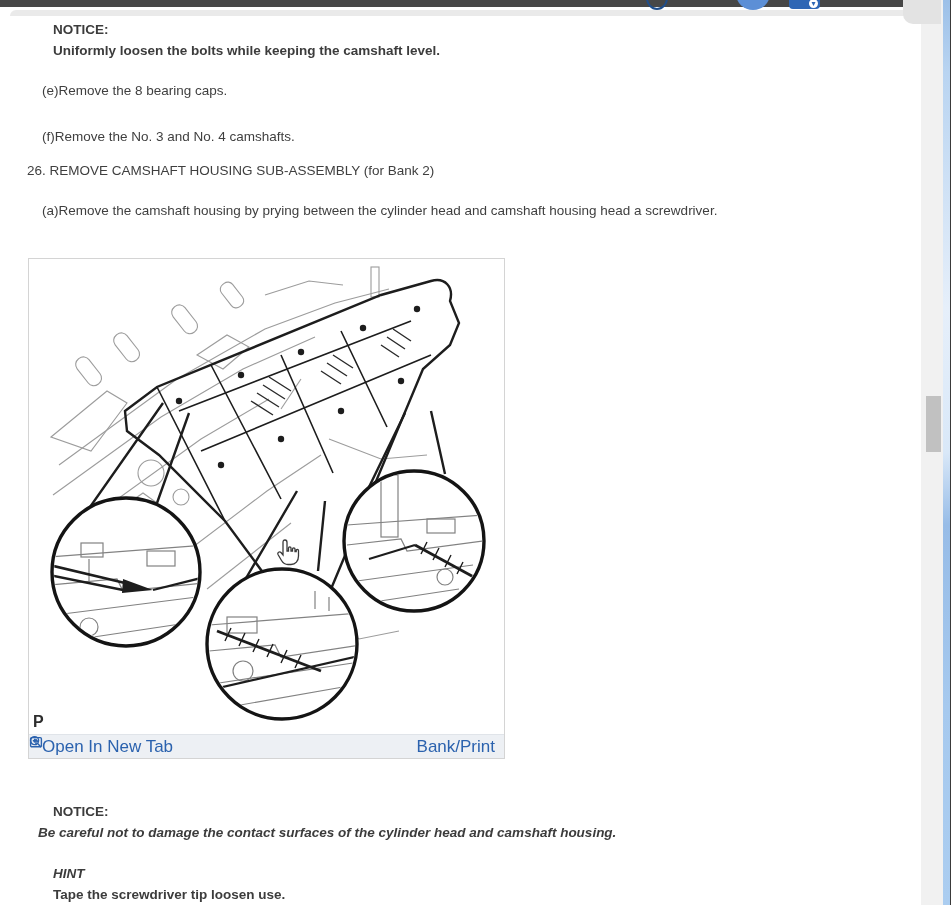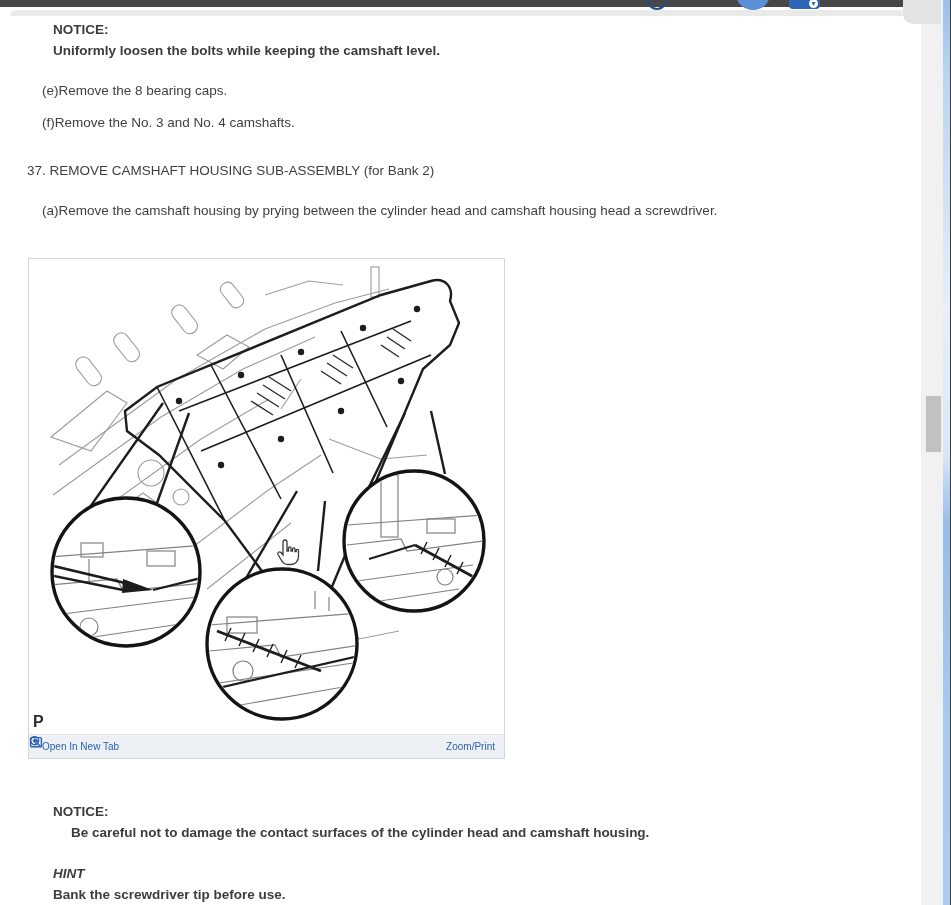--- a/index.html
+++ b/index.html
@@ -28,21 +28,21 @@
   .line{position:absolute;font-size:13.5px;line-height:21px;white-space:nowrap;}
   .bold{font-weight:700;color:#3c3c3c;}
   
   .figure{position:absolute;left:28px;top:258px;width:477px;height:501px;
     border:1px solid #d4d4d4;background:#fff;box-sizing:border-box;}
   .figure svg{display:block;position:absolute;left:0;top:0;}
   .fig-letter{position:absolute;left:4px;top:454px;font-size:16px;font-weight:700;color:#2d2d2d;z-index:3;}
   .fig-footer{position:absolute;left:0;bottom:0;width:100%;height:24px;background:var(--footer_bg,#edf0f4);
     border-top:1px solid #e0e4e9;box-sizing:border-box;display:flex;align-items:center;justify-content:space-between;
     padding:0 9px 0 13px;z-index:4;}
-  .fig-link{display:flex;align-items:flex-end;gap:5px;color:var(--link,#2b62ae);font-size:10px;cursor:pointer;text-decoration:none;}
+  .fig-link{display:flex;align-items:flex-end;gap:5px;color:var(--link,#2b62ae);font-size:17px;cursor:pointer;text-decoration:none;}
   .fig-link svg{flex:0 0 auto;}
 </style>
 </head>
 <body>
 
 <div class="topbar"></div>
 <div class="topbar-clip">
   <div class="search-sliver"></div>
   <div class="avatar-sliver"></div>
   <div class="export-sliver">
@@ -53,22 +53,22 @@
 <div class="chrome-corner"></div>
 
 <div class="scroll-track"></div>
 <div class="scroll-thumb"></div>
 <div class="blue-strip"></div>
 <div class="edge-line"></div>
 
 <div class="line bold" style="left:53px;top:19px;">NOTICE:</div>
 <div class="line bold" style="left:53px;top:40px;text-align:right;">Uniformly loosen the bolts while keeping the camshaft level.</div>
 <div class="line" style="left:42px;top:80px;">(e)Remove the 8 bearing caps.</div>
-<div class="line" style="left:42px;top:112px;">(f)Remove the No. 3 and No. 4 camshafts.</div>
-<div class="line" style="left:27px;top:160px;">37. REMOVE CAMSHAFT HOUSING SUB-ASSEMBLY (for Bank 2)</div>
+<div class="line" style="left:42px;top:126px;">(f)Remove the No. 3 and No. 4 camshafts.</div>
+<div class="line" style="left:27px;top:160px;">26. REMOVE CAMSHAFT HOUSING SUB-ASSEMBLY (for Bank 2)</div>
 <div class="line" style="left:42px;top:200px;">(a)Remove the camshaft housing by prying between the cylinder head and camshaft housing head a screwdriver.</div>
 
 <div class="figure">
   <svg width="475" height="475" viewBox="0 0 475 475">
 
     <g stroke="#9c9c9c" stroke-width="1.1" fill="none">
       <path d="M22,178 L78,132 L98,144 L62,192 Z"></path>
       <rect x="52" y="96" width="15" height="32" rx="7" transform="rotate(-38 60 112)"></rect>
       <rect x="90" y="72" width="15" height="32" rx="7" transform="rotate(-38 98 88)"></rect>
       <rect x="148" y="44" width="15" height="32" rx="7" transform="rotate(-38 156 60)"></rect>
@@ -194,21 +194,21 @@
         <rect x="1.6" y="2.6" width="10.8" height="9.2" rx="1.2" fill="none" stroke="currentColor" stroke-width="1.4"></rect>
         <path d="M7,10.2 L7,5 M4.8,7 L7,4.6 L9.2,7" fill="none" stroke="currentColor" stroke-width="1.4"></path>
       </svg>
       <span>Open In New Tab</span>
     </a>
     <a class="fig-link">
       <svg width="14" height="14" viewBox="0 0 14 14">
         <circle cx="5.6" cy="5.6" r="4" fill="none" stroke="currentColor" stroke-width="1.4"></circle>
         <path d="M5.6,3.8 L5.6,7.4 M3.8,5.6 L7.4,5.6 M8.6,8.6 L12.2,12.2" fill="none" stroke="currentColor" stroke-width="1.4"></path>
       </svg>
-      <span>Zoom/Print</span>
+      <span>Bank/Print</span>
     </a>
   </div>
 </div>
 
 <div class="line bold" style="left:53px;top:801px;">NOTICE:</div>
-<div class="line bold" style="left:71px;top:822px;">Be careful not to damage the contact surfaces of the cylinder head and camshaft housing.</div>
+<div class="line bold" style="left:38px;top:822px;font-style:italic;">Be careful not to damage the contact surfaces of the cylinder head and camshaft housing.</div>
 <div class="line bold" style="left:53px;top:863px;font-style:italic;">HINT</div>
-<div class="line bold" style="left:53px;top:884px;">Bank the screwdriver tip before use.</div>
+<div class="line bold" style="left:53px;top:884px;">Tape the screwdriver tip loosen use.</div>
 
 </body></html>

